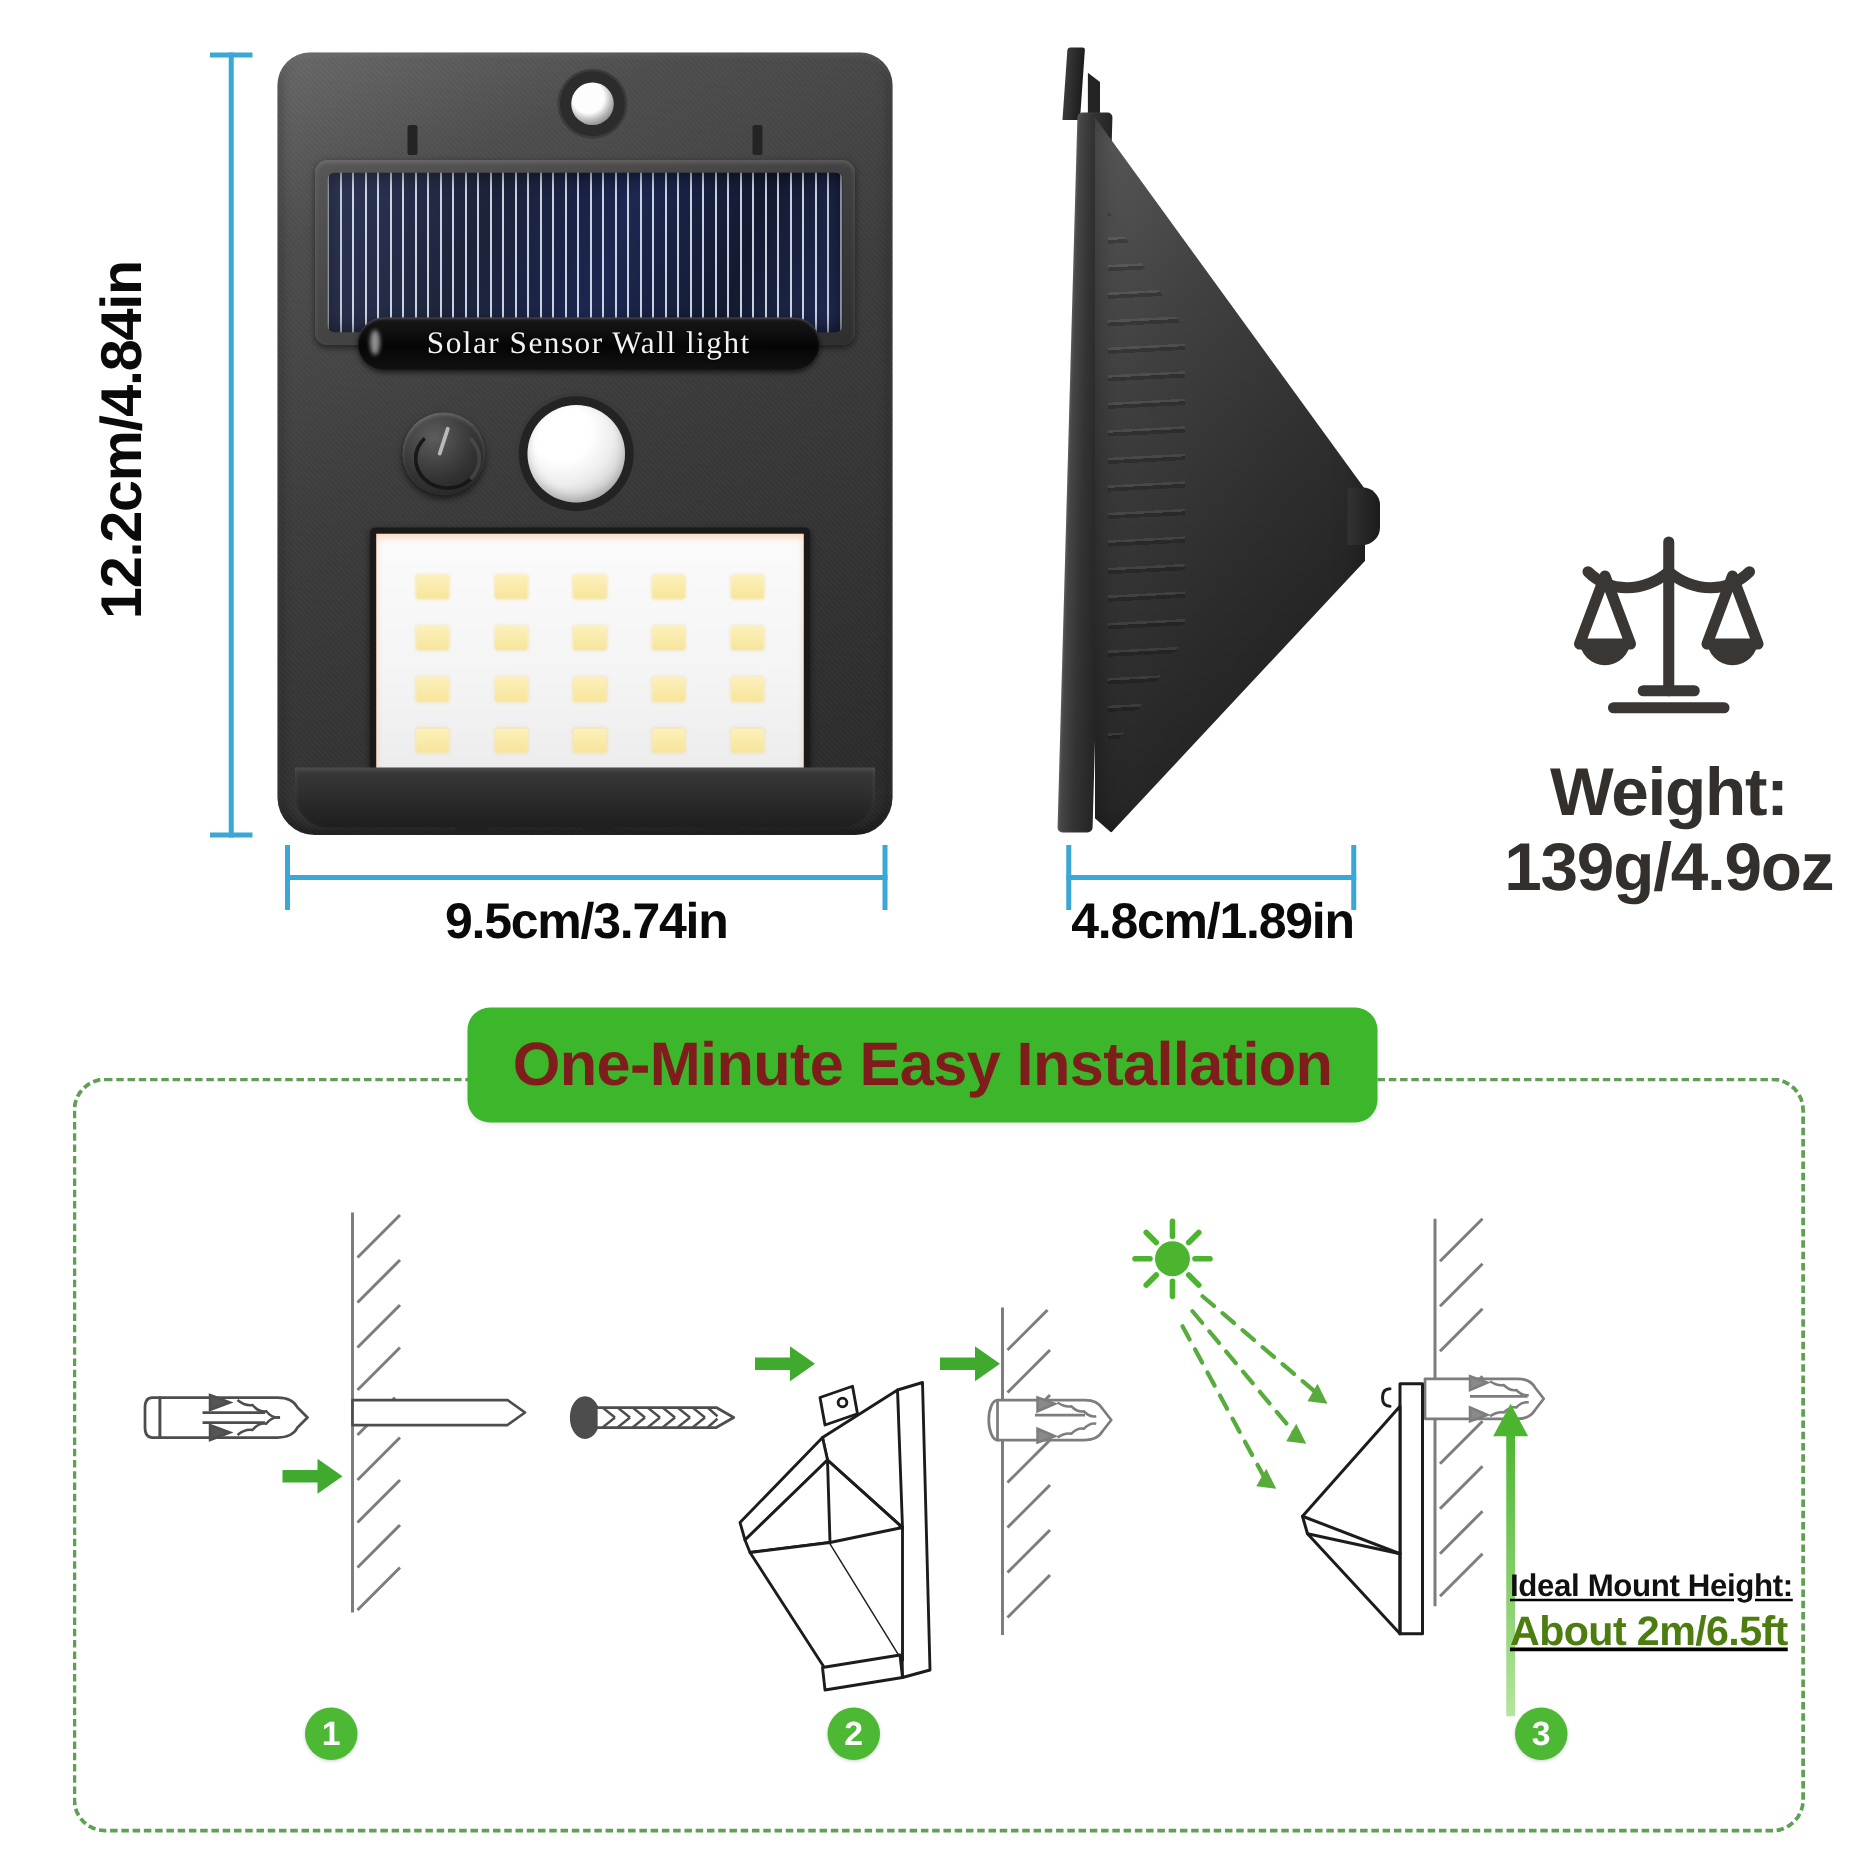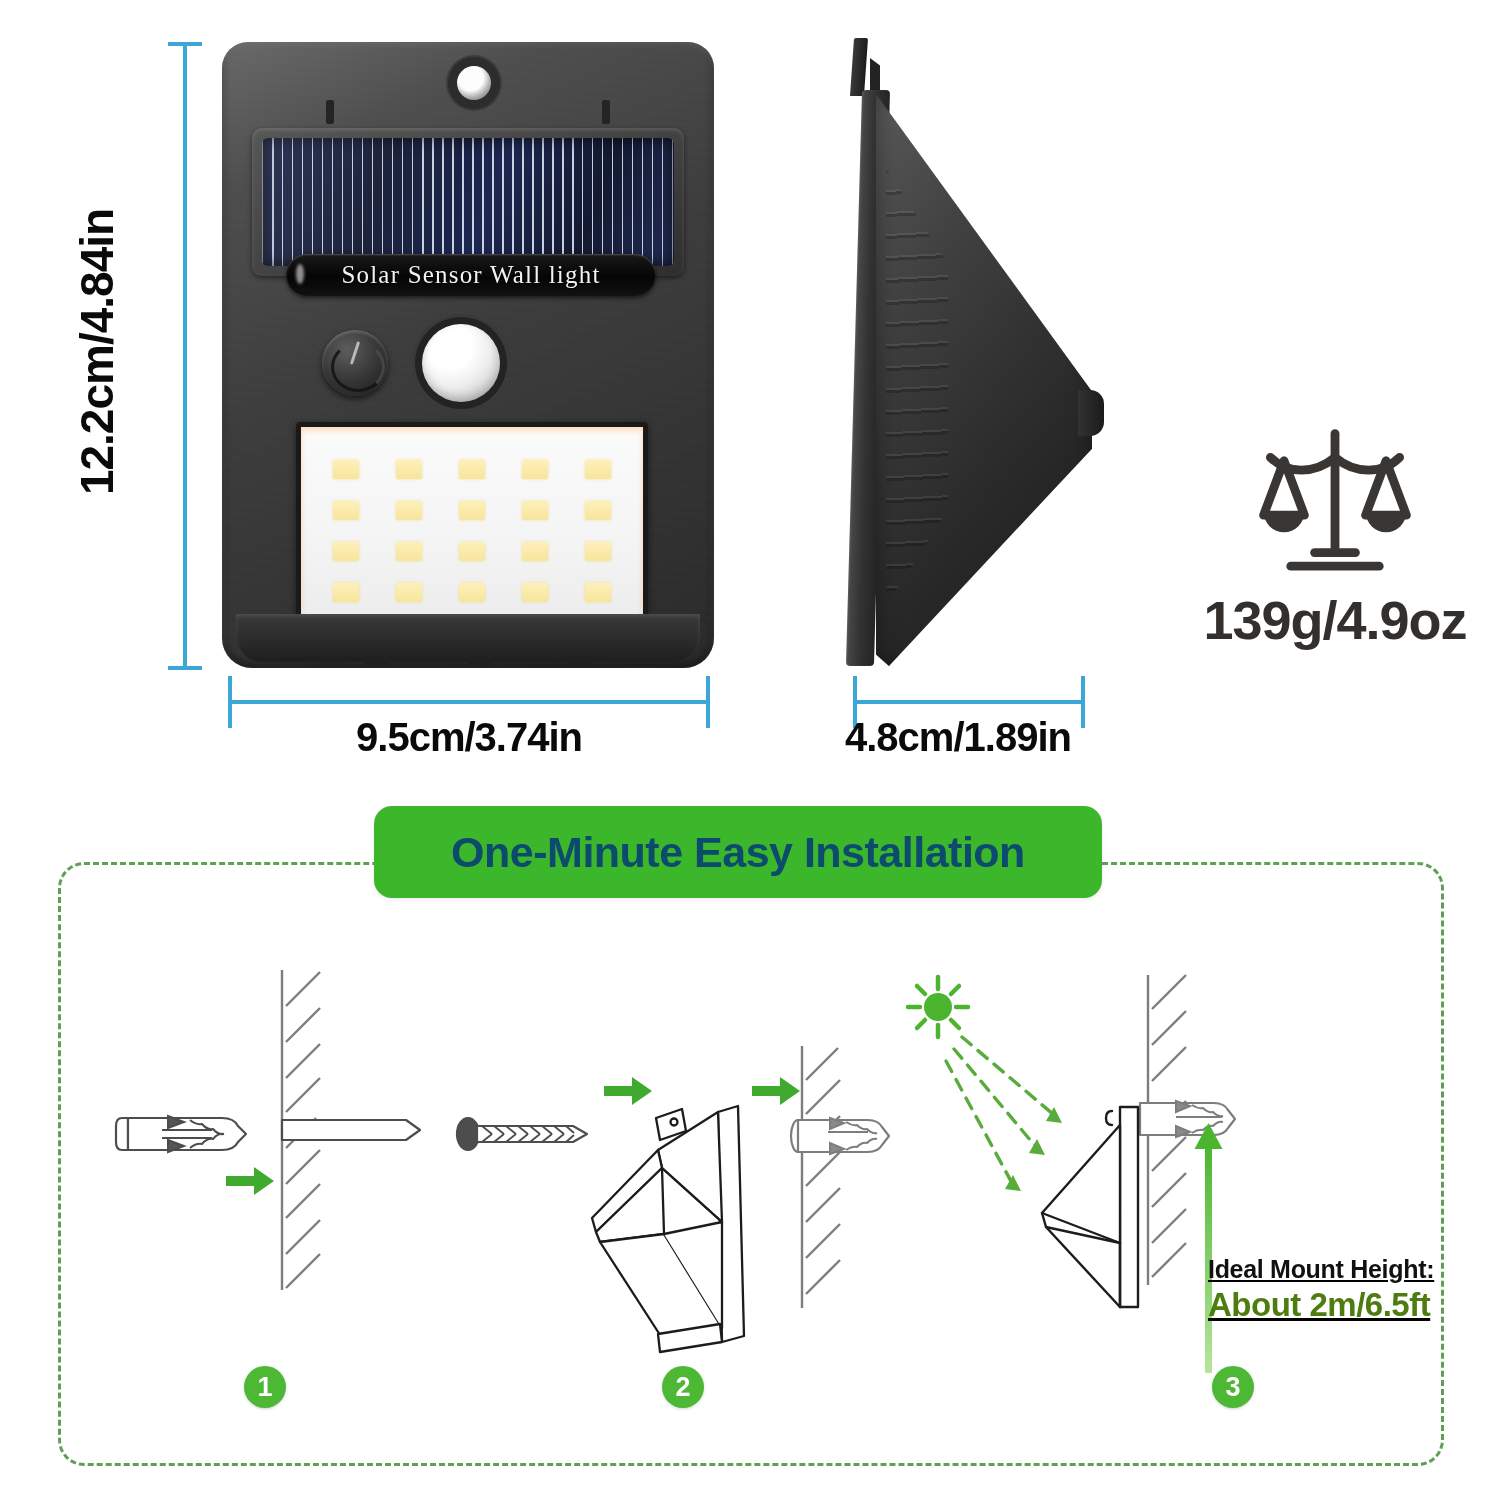--- a/index.html
+++ b/index.html
@@ -32,21 +32,21 @@
   #hdim1-line{left:228px;top:700px;width:482px;height:4px;background:#3ba7d6;}
   #hdim1-cap-l{left:228px;top:676px;width:4px;height:52px;background:#3ba7d6;}
   #hdim1-cap-r{left:706px;top:676px;width:4px;height:52px;background:#3ba7d6;}
   #hdim1-label{left:228px;top:715px;width:482px;text-align:center;
     font-size:40px;font-weight:bold;color:#0a0a0a;letter-spacing:-1px;}
 
   
   #hdim2-line{left:853px;top:700px;width:232px;height:4px;background:#3ba7d6;}
   #hdim2-cap-l{left:853px;top:676px;width:4px;height:52px;background:#3ba7d6;}
   #hdim2-cap-r{left:1081px;top:676px;width:4px;height:52px;background:#3ba7d6;}
-  #hdim2-label{left:845px;top:715px;width:250px;text-align:left;
+  #hdim2-label{left:845px;top:715px;width:250px;text-align:center;
     font-size:40px;font-weight:bold;color:#0a0a0a;letter-spacing:-1px;}
 
   
   #lamp-front{
     left:222px;top:42px;width:492px;height:626px;
   }
   .lamp-body{
     position:absolute;inset:0;
     border-radius:26px 26px 30px 30px;
     background:
@@ -227,21 +227,21 @@
     left:58px;top:862px;width:1386px;height:604px;
     border:3px dashed #5fa055;border-radius:26px;box-sizing:border-box;
   }
   #install-banner{
     left:374px;top:806px;width:728px;height:92px;
     background:#3cb62a;border-radius:18px;
     display:flex;align-items:center;justify-content:center;
     box-shadow:0 2px 4px rgba(0,0,0,.08);
   }
   #install-banner-text{
-    color:#0c4a6e;font-size:43px;font-weight:bold;letter-spacing:-.5px;white-space:nowrap;
+    color:#7f1d1d;font-size:49px;font-weight:bold;letter-spacing:-.5px;white-space:nowrap;
   }
 
   
   .step-badge{
     width:42px;height:42px;border-radius:50%;background:#4cb833;
     color:#fff;font-size:27px;font-weight:bold;
     display:flex;align-items:center;justify-content:center;
     box-shadow:0 1px 3px rgba(0,0,0,.18);
   }
   #badge1{left:244px;top:1366px;}
@@ -348,20 +348,21 @@
       <path d="M38 78 L62 78"></path>
       <path d="M24 86 L76 86"></path>
       <path d="M20 24 L8 56 L32 56 Z"></path>
       <path d="M80 24 L68 56 L92 56 Z"></path>
     </g>
     <g fill="#3a3634">
       <path d="M8 54 h24 a12 12 0 0 1 -24 0 Z"></path>
       <path d="M68 54 h24 a12 12 0 0 1 -24 0 Z"></path>
     </g>
   </svg>
+  <div id="weight-label">Weight:</div>
   <div id="weight-value">139g/4.9oz</div>
 </div>
 
 <div class="abs" id="install-panel"></div>
 
 <div class="abs" id="install-banner">
   <span id="install-banner-text">One-Minute Easy Installation</span>
 </div>
 
 <svg class="abs" style="left:100px;top:960px;" width="340" height="340" viewBox="0 0 340 340">

